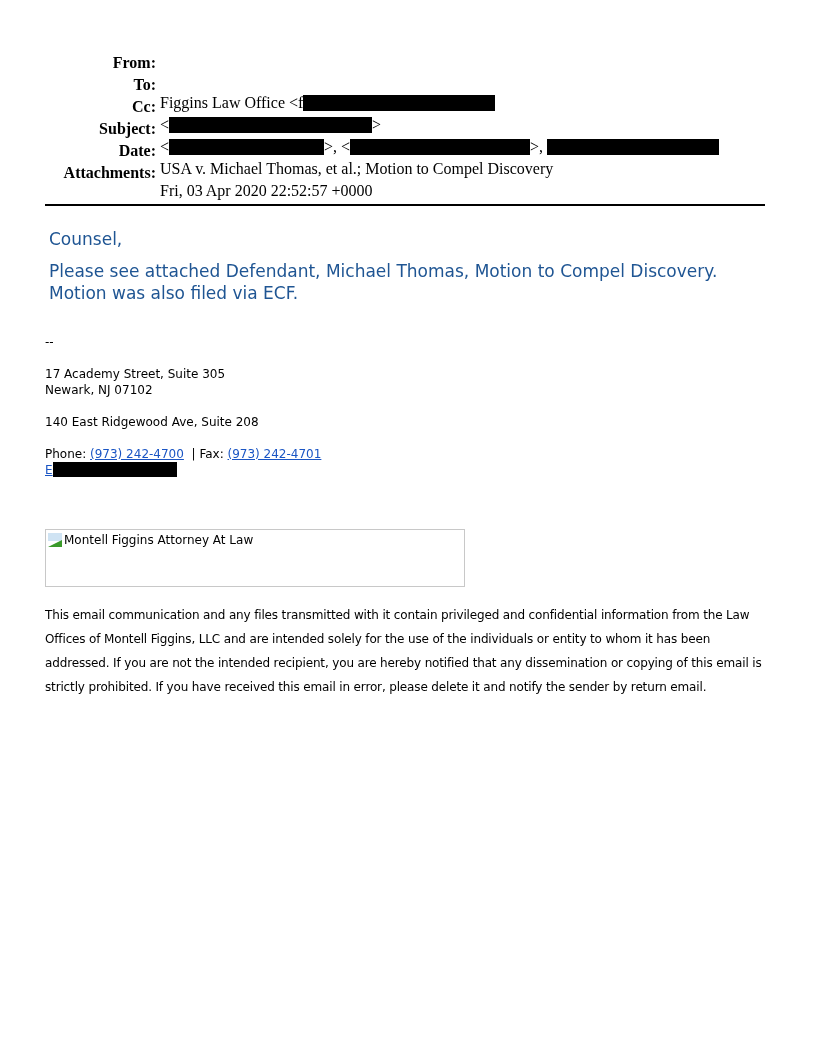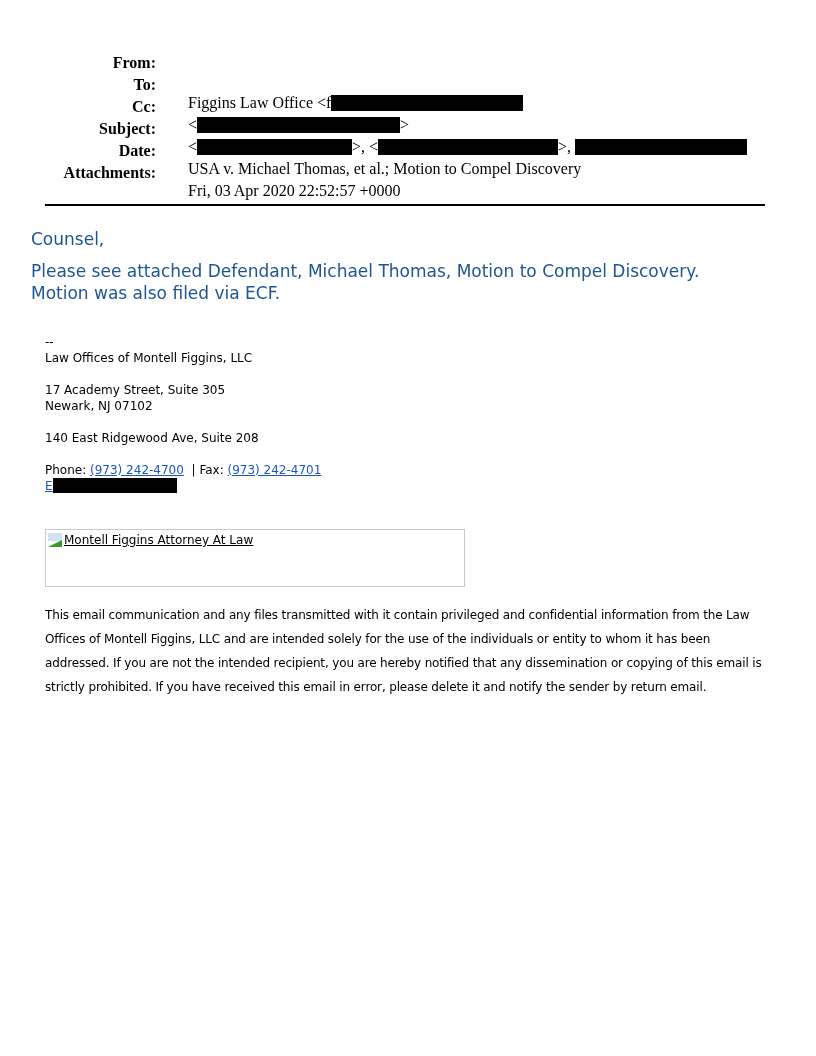--- a/index.html
+++ b/index.html
@@ -1,43 +1,43 @@
 <!DOCTYPE html>
 <html><head>
   <meta charset="utf-8">
   <style>
     html, body { margin: 0; padding: 0; background: #ffffff; }
     body { width: 816px; height: 1056px; position: relative; overflow: hidden; }
     .header-block {
       position: absolute; left: 45px; top: 52px; width: 720px;
       font-family: "Liberation Serif", serif; font-size: 16px; color: #000;
     }
-    .hrow { display: flex; height: 22px; line-height: 22px; white-space: nowrap; gap: 28px; }
+    .hrow { display: flex; height: 22px; line-height: 22px; white-space: nowrap; }
     .hlabel { width: 115px; text-align: right; font-weight: bold; padding-right: 4px; box-sizing: border-box; }
     .hval { flex: 1; margin-top: 40px; }
     .redact { display: inline-block; background: #000; height: 16px; vertical-align: -3px; }
     .divider { position: absolute; left: 45px; top: 204px; width: 720px; height: 2px; background: #000; }
     .body-text {
-      position: absolute; left: 31px; top: 228px; width: 722px;
+      position: absolute; left: 49px; top: 228px; width: 722px;
       font-family: "DejaVu Sans", sans-serif; font-size: 17px; color: #1f5593; line-height: 22px;
     }
     .body-text p { margin: 0; }
     .body-text .para2 { margin-top: 10px; }
     .sig {
       position: absolute; left: 45px; top: 334px; width: 720px;
       font-family: "DejaVu Sans", sans-serif; font-size: 12px; color: #000; line-height: 16px;
     }
     .sig .line { height: 16px; white-space: nowrap; }
     .sig .gap { height: 16px; }
     .sig a { color: #1a55c4; text-decoration: underline; }
     .img-box {
       position: absolute; left: 45px; top: 529px; width: 418px; height: 56px;
       border: 1px solid #c8c8c8; font-family: "DejaVu Sans", sans-serif; font-size: 12px; color: #000;
     }
-    .img-box .inner { display: flex; padding: 3px 2px; text-decoration: underline; }
+    .img-box .inner { display: flex; padding: 3px 2px; }
     .broken-icon { width: 14px; height: 14px; margin-right: 2px; position: relative; }
     .broken-icon .sky { position: absolute; left: 0; top: 0; width: 14px; height: 8px; background: #cfe3f3; }
     .broken-icon .grass { position: absolute; left: 0; bottom: 0; width: 0; height: 0; border-left: 14px solid transparent; border-bottom: 7px solid #3a9a2a; }
     .disclaimer {
       position: absolute; left: 45px; top: 603px; width: 724px;
       font-family: "DejaVu Sans", sans-serif; font-size: 12px; color: #000; line-height: 24px;
       letter-spacing: -0.15px;
     }
     .disclaimer p { margin: 0; }
   </style>
@@ -72,21 +72,20 @@
 
 <div class="divider"></div>
 
 <div class="body-text">
   <p>Counsel,</p>
   <p class="para2">Please see attached Defendant, Michael Thomas, Motion to Compel Discovery. Motion was also filed via ECF.</p>
 </div>
 
 <div class="sig">
   <div class="line">--</div>
-  <div class="line">Law Offices of Montell Figgins, LLC</div>
   <div class="gap"></div>
   <div class="line">17 Academy Street, Suite 305</div>
   <div class="line">Newark, NJ 07102</div>
   <div class="gap"></div>
   <div class="line">140 East Ridgewood Ave, Suite 208</div>
   <div class="gap"></div>
   <div class="line"><span>Phone: </span><a>(973) 242-4700</a>&nbsp;<span> | Fax: </span><a>(973) 242-4701</a></div>
   <div class="line"><a>E</a><span class="redact" style="width:124px;height:15px;vertical-align:-3px"></span></div>
 </div>
 

